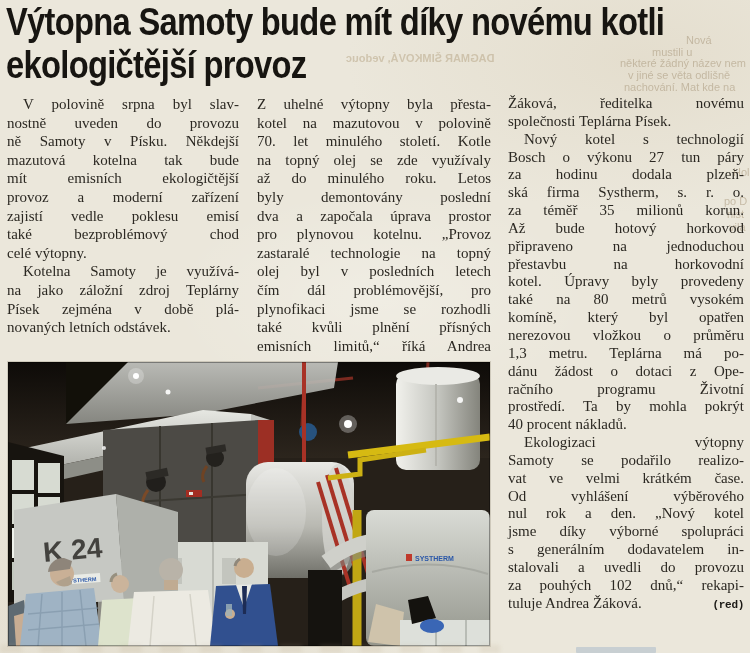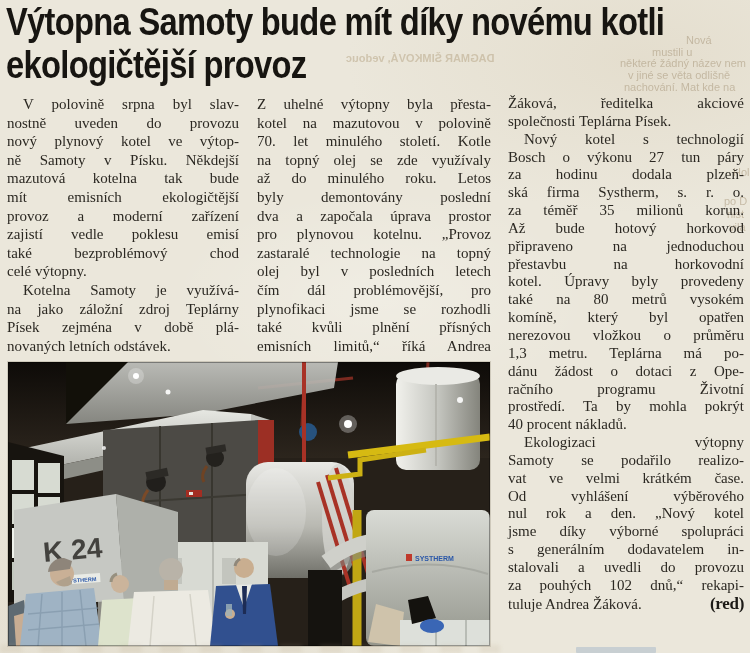--- a/index.html
+++ b/index.html
@@ -24,21 +24,21 @@
   
   .col{position:absolute;top:95px;font-size:15px;}
   .col-1{left:7px;width:232px;line-height:18.6px;}
   .col-2{left:257px;width:234px;line-height:18.6px;}
   .col-3{left:508px;width:236px;line-height:17.85px;}
   .ln{text-align:justify;text-align-last:justify;}
   .ln.end{text-align-last:left;}
   .ln.ind{padding-left:16px;}
   .ln.creditline{display:flex;justify-content:space-between;align-items:baseline;text-align-last:left;}
   .credit{
-    font-family:Liberation Serif, serif;font-weight:700;font-size:17px;
+    font-family:Liberation Mono, monospace;font-weight:700;font-size:11px;
     color:#1c1a16;letter-spacing:-.3px;
   }
   
   .photo{position:absolute;left:8px;top:362px;width:482px;height:284px;background:#211c16;box-shadow:0 0 0 1px rgba(120,110,90,.25);}
   .photo svg{display:block;}
   
   .frag{
     position:absolute;font-family:Liberation Sans, sans-serif;font-size:11px;
     color:#a8977b;opacity:.55;white-space:nowrap;
   }
@@ -72,21 +72,20 @@
       <span class="frag" style="left: 624px; top: 81px;">nachování. Mat kde na</span>
       <span class="frag" style="left: 733px; top: 166px;">Hol</span>
       <span class="frag" style="left: 724px; top: 195px;">po D</span>
       <span class="frag" style="left: 727px; top: 208px;">nist</span>
       <span class="frag" style="left: 729px; top: 221px;">vila</span>
     </div>
 
   <div class="col col-1">
       <div class="ln ind">V polovině srpna byl slav-</div>
       <div class="ln">nostně uveden do provozu</div>
-      <div class="ln">nový plynový kotel ve výtop-</div>
       <div class="ln">ně Samoty v Písku. Někdejší</div>
       <div class="ln">mazutová kotelna tak bude</div>
       <div class="ln">mít emisních ekologičtější</div>
       <div class="ln">provoz a moderní zařízení</div>
       <div class="ln">zajistí vedle poklesu emisí</div>
       <div class="ln">také bezproblémový chod</div>
       <div class="ln end">celé výtopny.</div>
       <div class="ln ind">Kotelna Samoty je využívá-</div>
       <div class="ln">na jako záložní zdroj Teplárny</div>
       <div class="ln">Písek zejména v době plá-</div>
@@ -102,21 +101,21 @@
       <div class="ln">dva a započala úprava prostor</div>
       <div class="ln">pro plynovou kotelnu. „Provoz</div>
       <div class="ln">zastaralé technologie na topný</div>
       <div class="ln">olej byl v posledních letech</div>
       <div class="ln">čím dál problémovější, pro</div>
       <div class="ln">plynofikaci jsme se rozhodli</div>
       <div class="ln">také kvůli plnění přísných</div>
       <div class="ln">emisních limitů,“ říká Andrea</div>
     </div>
   <div class="col col-3">
-      <div class="ln">Žáková, ředitelka akciové</div>
+      <div class="ln">Žáková, ředitelka novému</div>
       <div class="ln end">společnosti Teplárna Písek.</div>
       <div class="ln ind">Nový kotel s technologií</div>
       <div class="ln">Bosch o výkonu 27 tun páry</div>
       <div class="ln">za hodinu dodala plzeň-</div>
       <div class="ln">ská firma Systherm, s. r. o.</div>
       <div class="ln">za téměř 35 milionů korun.</div>
       <div class="ln">Až bude hotový horkovod</div>
       <div class="ln">připraveno na jednoduchou</div>
       <div class="ln">přestavbu na horkovodní</div>
       <div class="ln">kotel. Úpravy byly provedeny</div>

